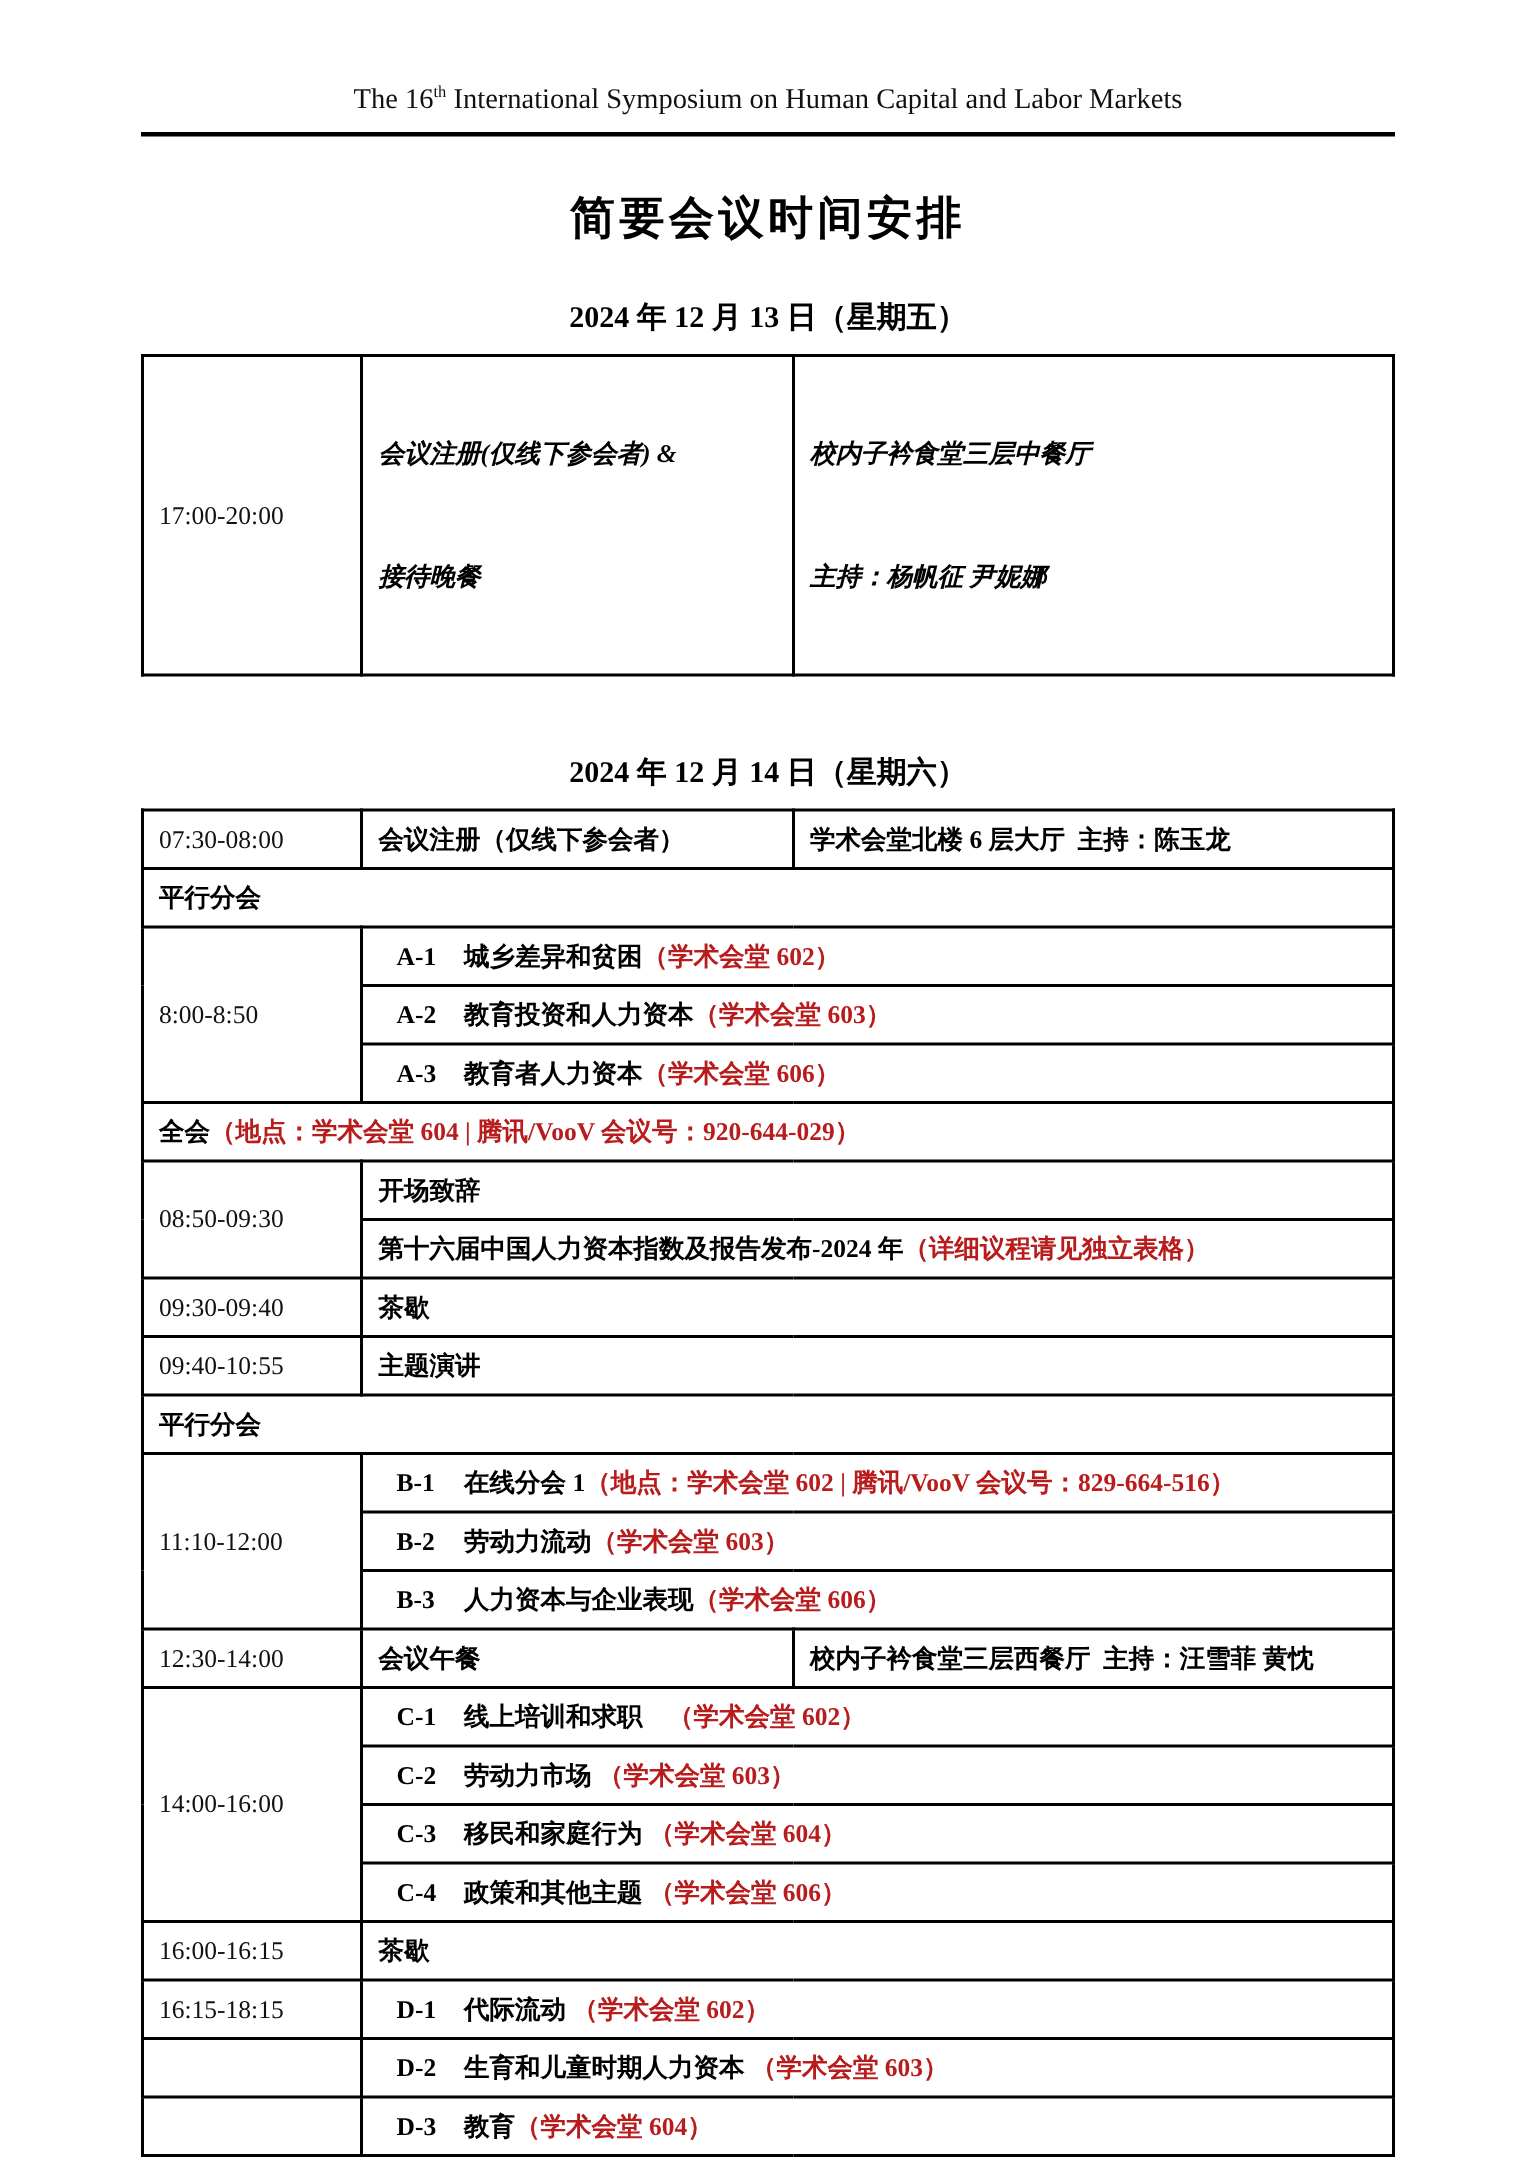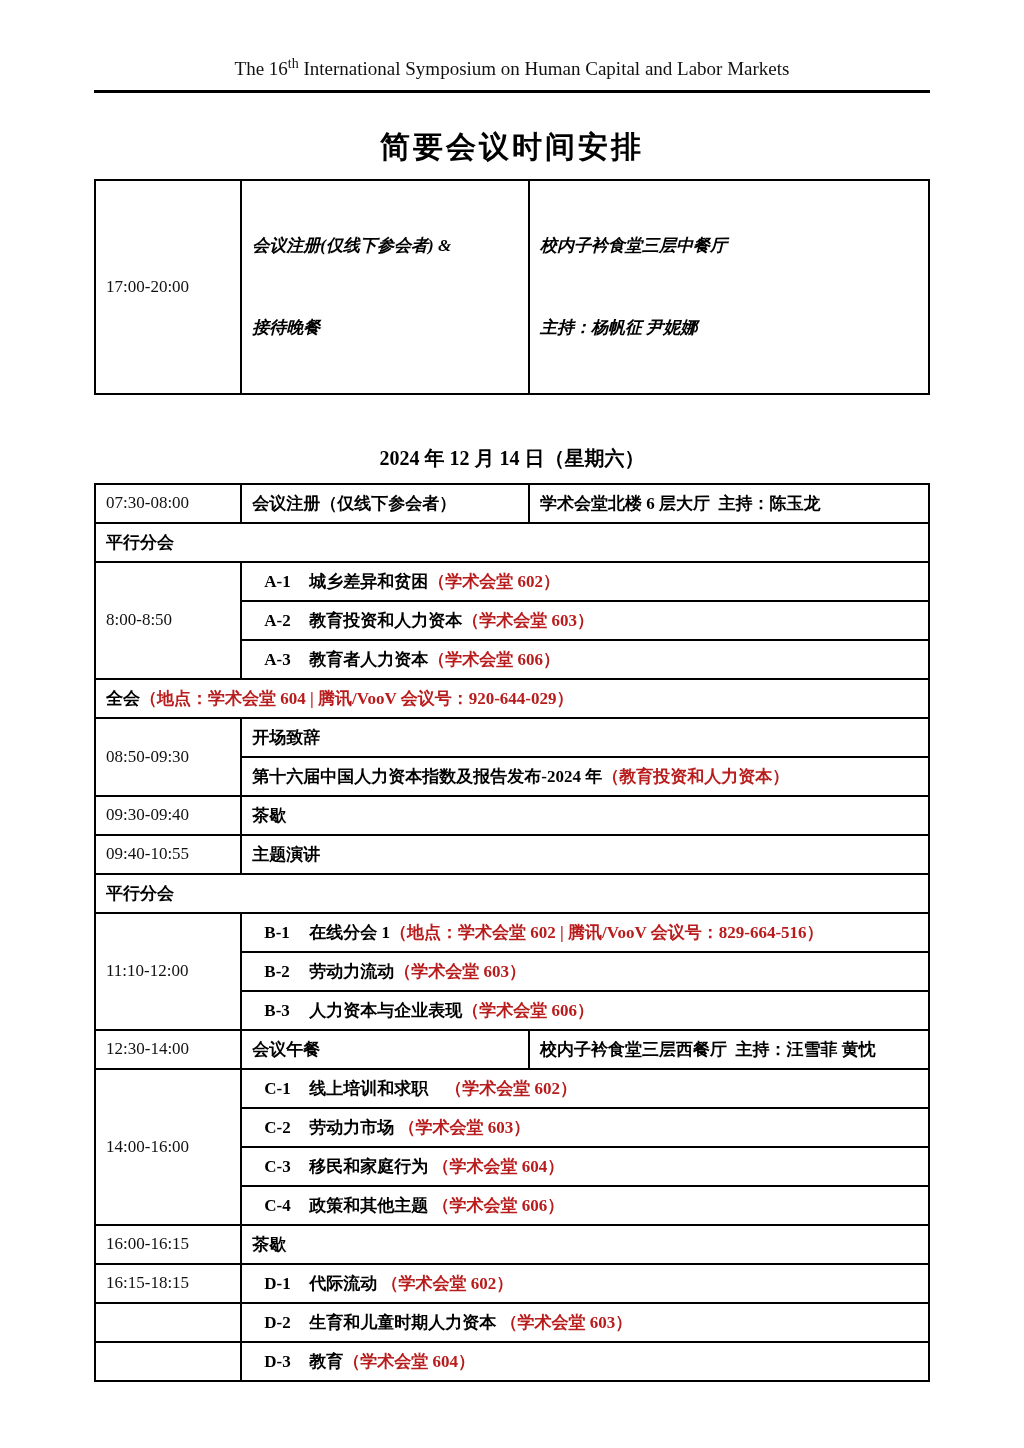--- a/index.html
+++ b/index.html
@@ -12,21 +12,21 @@
     overflow: hidden;
   }
   .page {
     width: 836px;
     margin: 0 auto;
     padding-top: 54px;
   }
   
   .doc-header { text-align: center; }
   .header-line { font-size: 19px; line-height: 1.42; color: #111; }
-  .header-line sup { font-size: 14px; }
+  .header-line sup { font-size: 11px; }
   .header-rule { border-top: 3px solid #000; margin-top: 7px; }
   
   .page-title {
     text-align: center;
     font-size: 30px;
     font-weight: 700;
     letter-spacing: 3px;
     margin-top: 34px;
   }
   .date-heading {
@@ -67,20 +67,21 @@
 
 <div class="page">
 
   <div class="doc-header">
     <div class="header-line"><span>The 16</span><sup>th</sup><span> International Symposium on Human Capital and Labor Markets</span></div>
   </div>
   <div class="header-rule"></div>
 
   <div class="page-title">简要会议时间安排</div>
 
+  <div class="date-heading">2024 年 12 月 13 日（星期五）</div>
 
   <table class="day1">
     <colgroup>
         <col class="c1">
         <col class="c2">
         <col class="c3">
       </colgroup>
     <tbody>
       <tr>
         <td class="t">17:00-20:00</td>
@@ -129,21 +130,21 @@
 
       <tr>
         <td colspan="3"><span class="b">全会</span><span class="note">（地点：学术会堂 604 | 腾讯/VooV 会议号：920-644-029）</span></td>
       </tr>
 
       <tr>
         <td class="t" rowspan="2">08:50-09:30</td>
         <td colspan="2" class="b">开场致辞</td>
       </tr>
       <tr>
-        <td colspan="2"><span class="b">第十六届中国人力资本指数及报告发布-2024 年</span><span class="note">（教育投资和人力资本）</span></td>
+        <td colspan="2"><span class="b">第十六届中国人力资本指数及报告发布-2024 年</span><span class="note">（详细议程请见独立表格）</span></td>
       </tr>
 
       <tr>
         <td class="t">09:30-09:40</td>
         <td colspan="2" class="b">茶歇</td>
       </tr>
 
       <tr>
         <td class="t">09:40-10:55</td>
         <td colspan="2" class="b">主题演讲</td>

